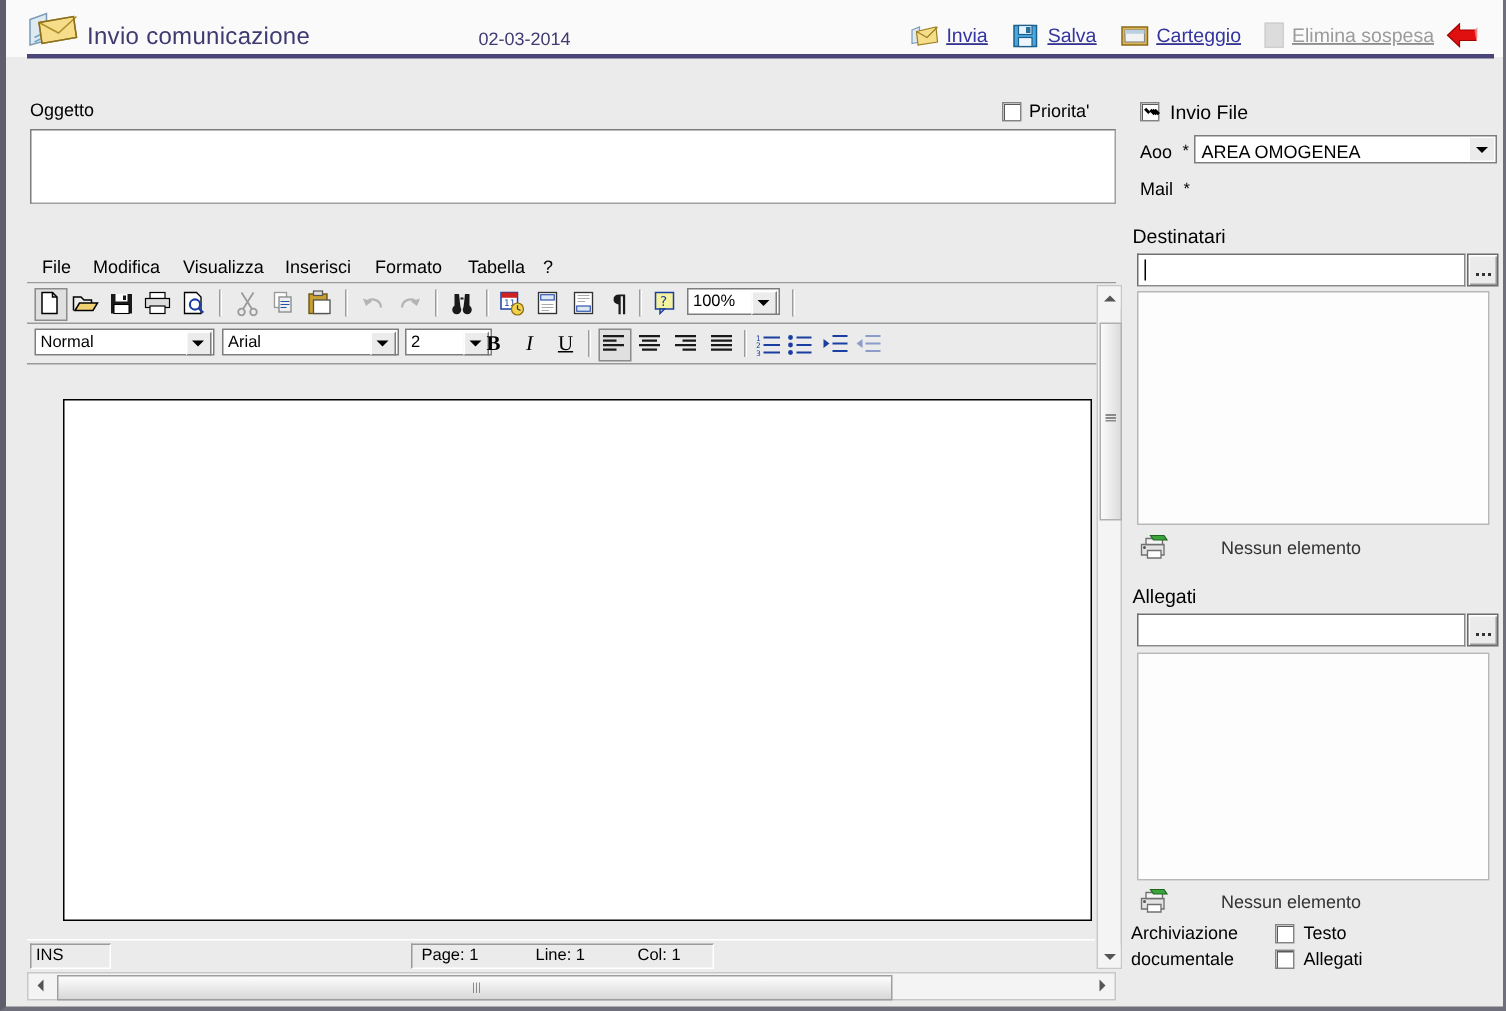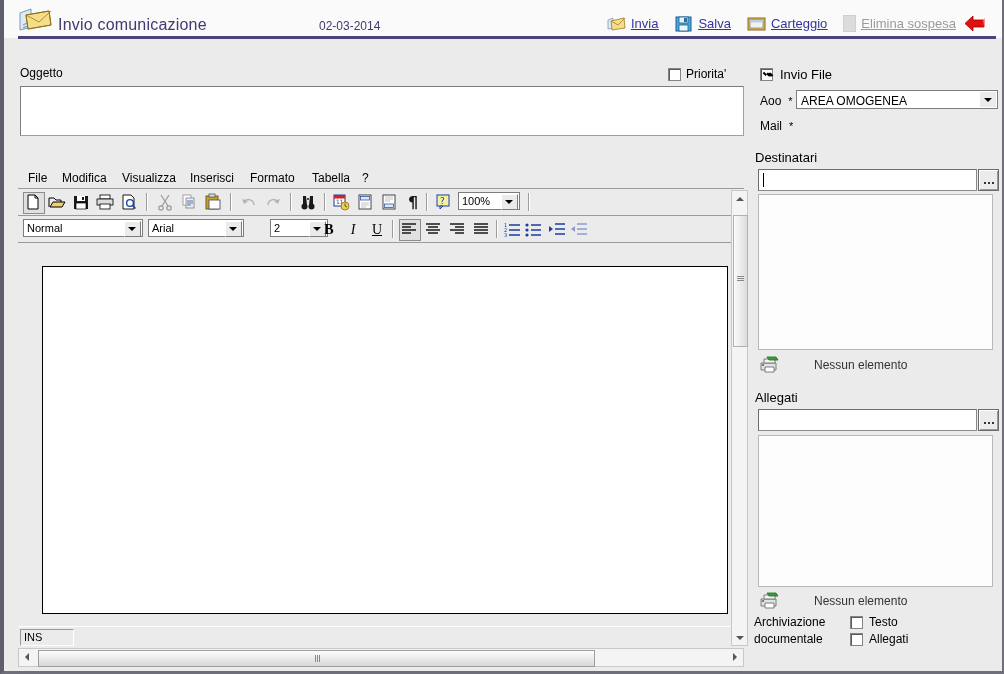--- a/index.html
+++ b/index.html
@@ -333,21 +333,21 @@
         <span class="carr"></span>
       </span>
       <span class="tsep" style="left:510px"></span>
     </div>
 
     <div class="tbrow">
       <span class="combo" style="left:5px;width:120px">
         <span class="ctxt">Normal</span>
         <span class="carr"></span>
       </span>
-      <span class="combo" style="left:130px;width:96px">
+      <span class="combo" style="left:130px;width:118px">
         <span class="ctxt">Arial</span>
         <span class="carr"></span>
       </span>
       <span class="combo" style="left:252px;width:58px">
         <span class="ctxt">2</span>
         <span class="carr"></span>
       </span>
 
       <span class="tbtn" style="left:300px;text-align:center;font-weight:bold;font-family:'Liberation Serif',serif;font-size:14px;line-height:20px">B</span>
       <span class="tbtn" style="left:324px;text-align:center;font-style:italic;font-family:'Liberation Serif',serif;font-size:14px;line-height:20px">I</span>
@@ -398,20 +398,25 @@
           </svg></span>
     </div>
 
     <div class="canvas">
       <div class="page"></div>
     </div>
 
     <div class="statusbar">
       <span class="sb-ins">
         <span>INS</span>
+      </span>
+      <span class="sb-stats">
+        <span style="left:6px">Page: 1</span>
+        <span style="left:82px">Line: 1</span>
+        <span style="left:150px">Col: 1</span>
       </span>
     </div>
   </div>
 
   <div class="vsb">
     <div class="arrow up">
         <i></i>
       </div>
     <div class="thumb"></div>
     <div class="arrow dn">

